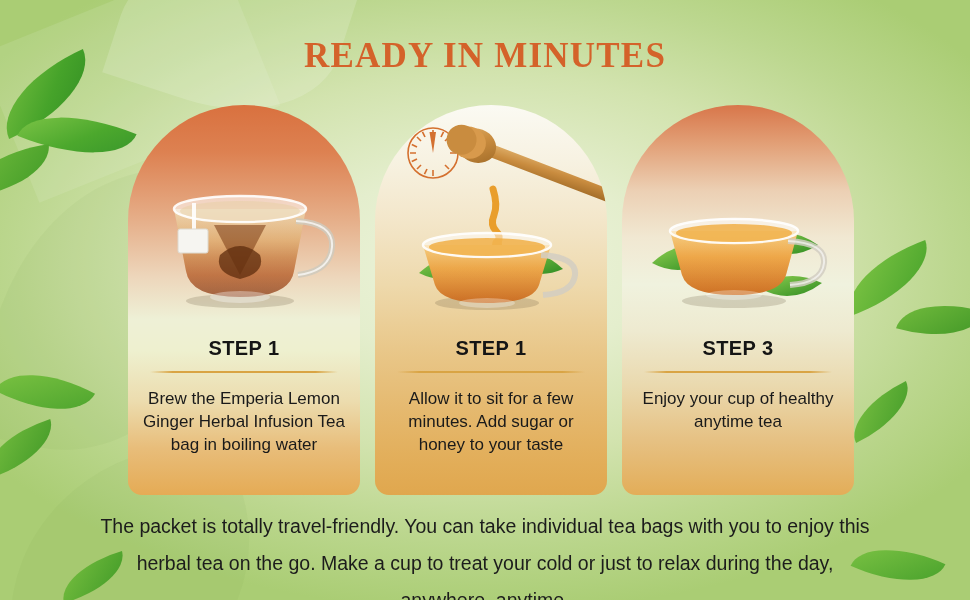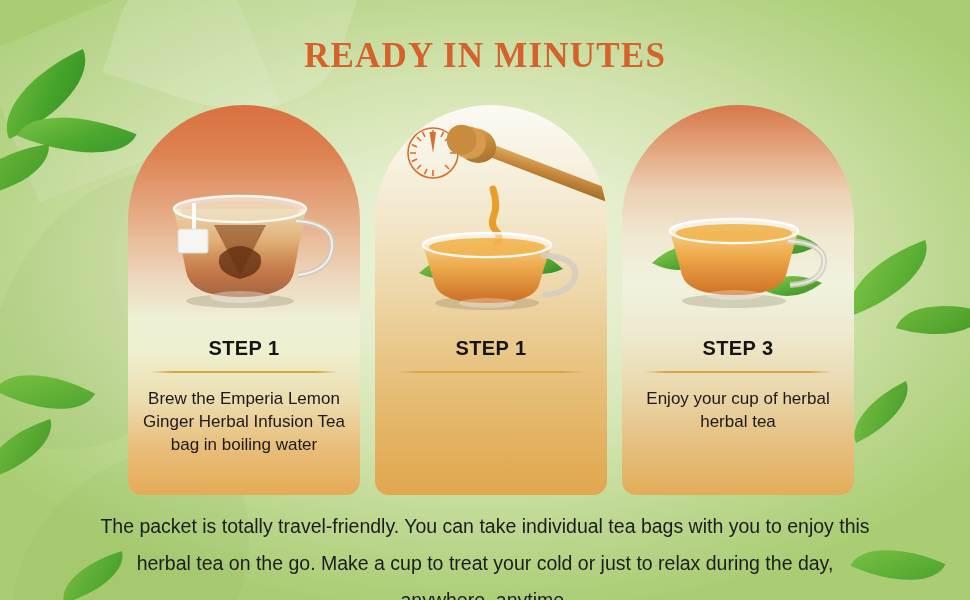--- a/index.html
+++ b/index.html
@@ -195,20 +195,21 @@
         <path d="M48,140 L60,180 Q66,198 112,198 Q158,198 164,180 L176,140 Z" fill="url(#g2glass)" opacity=".22"></path>
         <path d="M166,150 Q202,152 200,170 Q198,188 168,190" fill="none" stroke="#d2cec2" stroke-width="6" opacity=".85"></path>
         <ellipse cx="112" cy="140" rx="64" ry="12" fill="#ffffff" opacity=".5"></ellipse>
         <ellipse cx="112" cy="140" rx="64" ry="12" fill="none" stroke="#ffffff" stroke-width="2.5" opacity=".9"></ellipse>
         <ellipse cx="112" cy="142" rx="58" ry="9" fill="#f0ab3c" opacity=".8"></ellipse>
         <ellipse cx="112" cy="198" rx="28" ry="5" fill="#ffffff" opacity=".3"></ellipse>
       </svg>
     </div>
     <div class="cardtext step-label">STEP 1</div>
     <div class="divider"></div>
+    <div class="cardtext step-desc">Allow it to sit for a few minutes. Add sugar or honey to your taste</div>
   </div>
 
   <div class="card card3">
     <div class="art">
       <svg width="232" height="232" viewBox="0 0 232 232">
         <defs>
           <linearGradient id="g3tea" x1="0" y1="0" x2="0" y2="1">
             <stop offset="0%" stop-color="#f4c468"></stop>
             <stop offset="40%" stop-color="#ee9a2b"></stop>
             <stop offset="100%" stop-color="#cc630f"></stop>
@@ -233,18 +234,18 @@
         <path d="M166,136 Q204,138 202,158 Q200,178 168,180" fill="none" stroke="#d2cec2" stroke-width="6" opacity=".85"></path>
         <path d="M166,136 Q204,138 202,158 Q200,178 168,180" fill="none" stroke="#ffffff" stroke-width="2" opacity=".6"></path>
         <ellipse cx="112" cy="126" rx="64" ry="12" fill="#ffffff" opacity=".5"></ellipse>
         <ellipse cx="112" cy="126" rx="64" ry="12" fill="none" stroke="#ffffff" stroke-width="2.5" opacity=".9"></ellipse>
         <ellipse cx="112" cy="128" rx="58" ry="9" fill="#f0ab3c" opacity=".8"></ellipse>
         <ellipse cx="112" cy="190" rx="28" ry="5" fill="#ffffff" opacity=".3"></ellipse>
       </svg>
     </div>
     <div class="cardtext step-label">STEP 3</div>
     <div class="divider"></div>
-    <div class="cardtext step-desc">Enjoy your cup of herbal herbal tea</div>
+    <div class="cardtext step-desc">Enjoy your cup of healthy anytime tea</div>
   </div>
 
   <div class="caption">The packet is totally travel-friendly. You can take individual tea bags with you to enjoy this herbal tea on the go. Make a cup to treat your cold or just to relax during the day, anywhere, anytime.</div>
 
 </div>
 
 </body></html>

